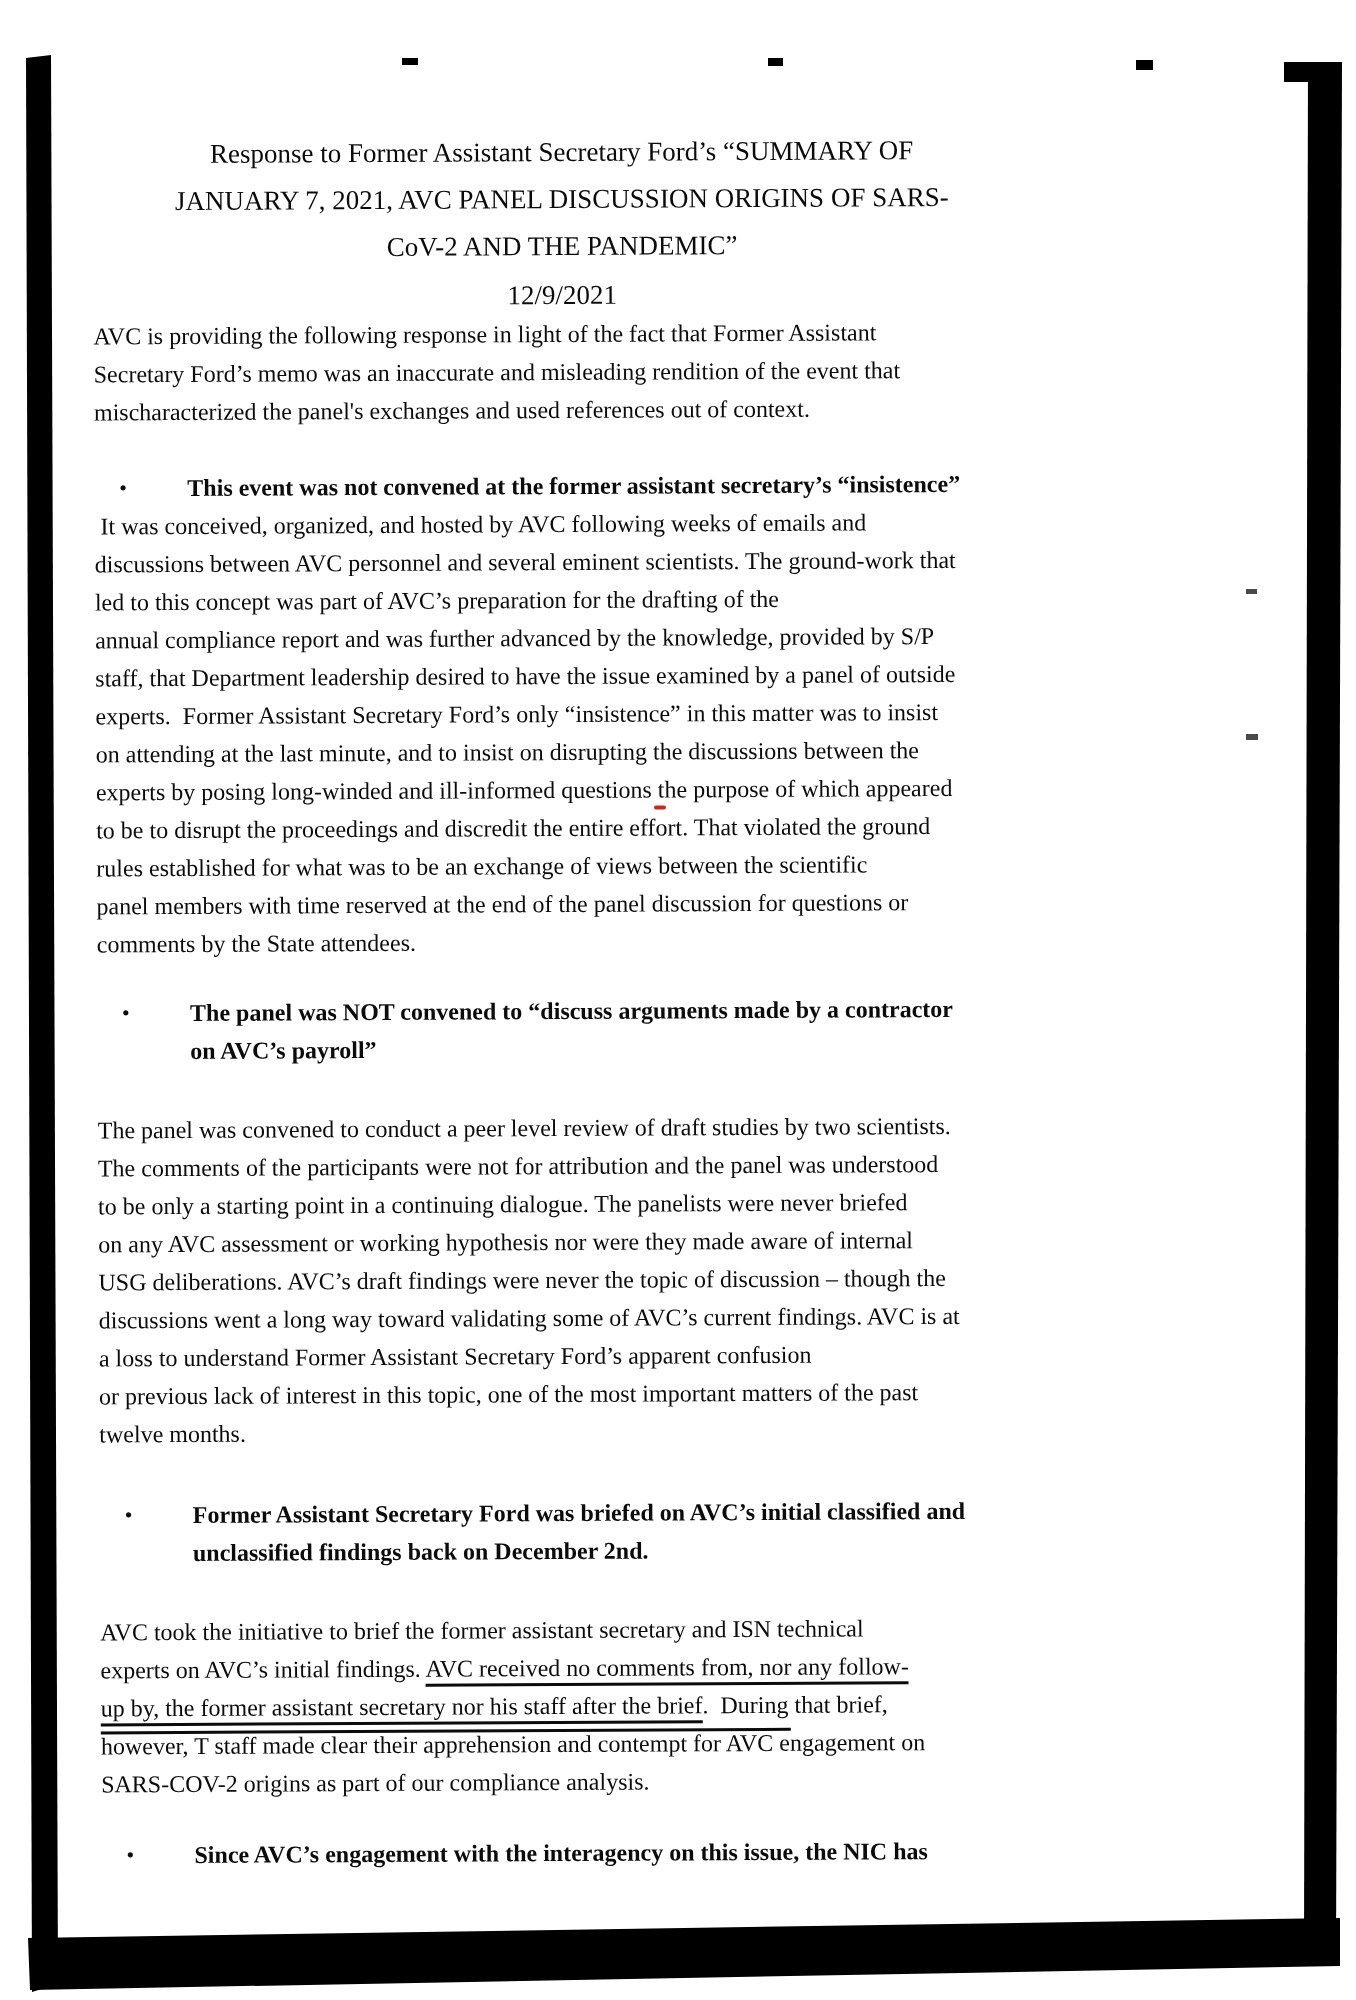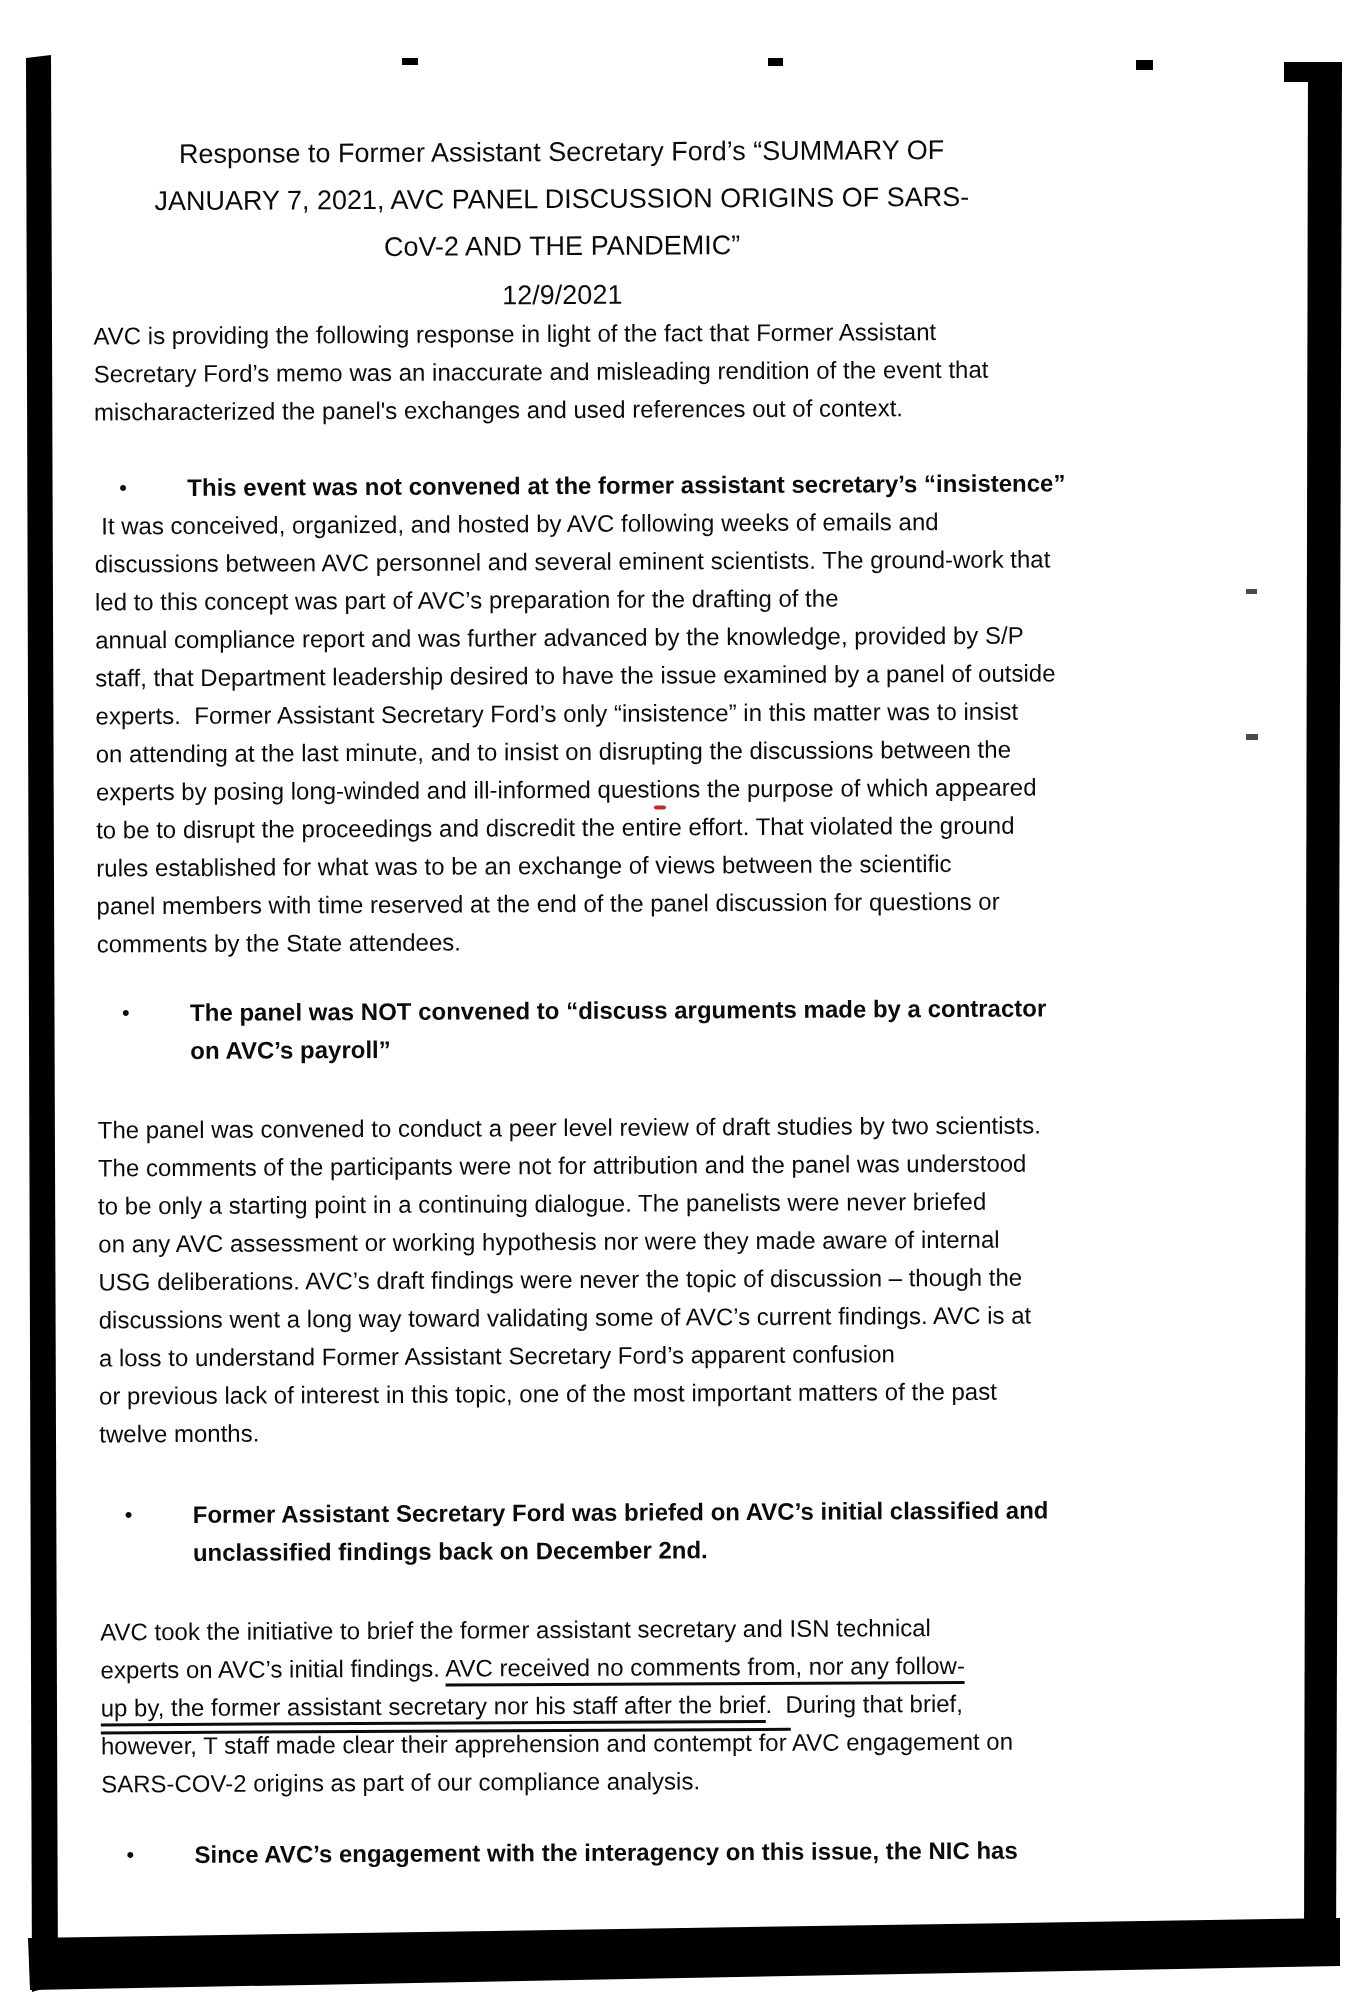--- a/index.html
+++ b/index.html
@@ -2,21 +2,21 @@
 <html><head>
 <meta charset="utf-8">
 <style>
   html, body { margin: 0; padding: 0; background: #ffffff; }
   .page {
     position: relative;
     width: 1356px;
     height: 2000px;
     background: #ffffff;
     overflow: hidden;
-    font-family: Liberation Sans, sans-serif;
+    font-family: Liberation Serif, serif;
     color: #0b0b0b;
   }
   .scan-layer {
     position: absolute;
     left: 0; top: 0;
     width: 1356px; height: 2000px;
     pointer-events: none;
   }
   .text-layer {
     position: absolute;

